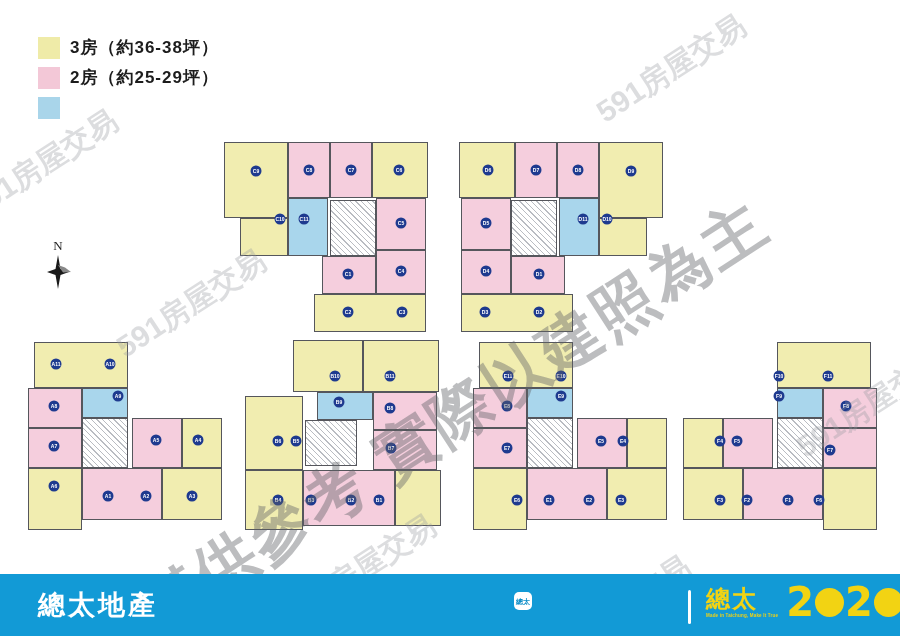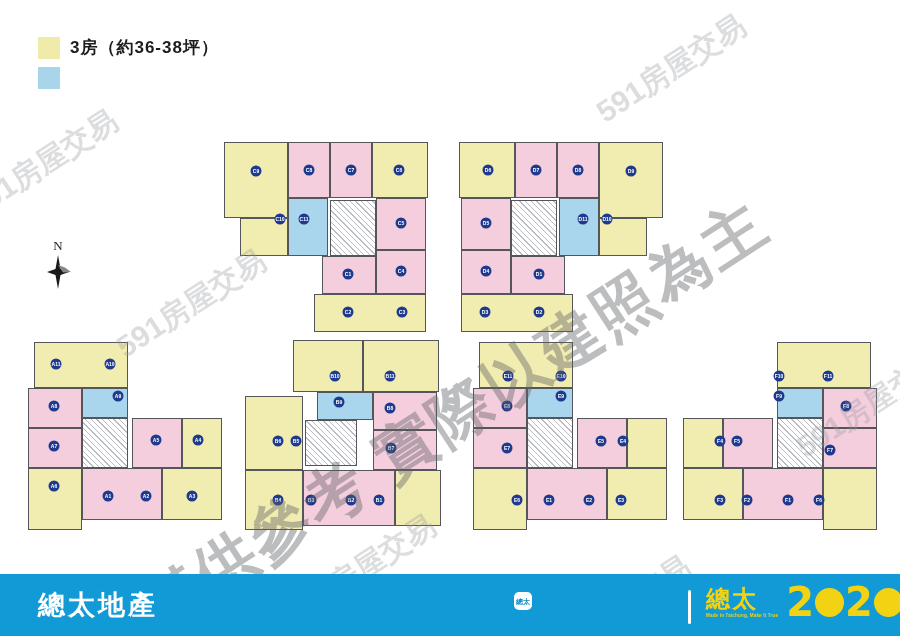--- a/index.html
+++ b/index.html
@@ -51,20 +51,24 @@
 </style>
 </head>
 <body>
 
 <div id="stage">
 
   <div class="legend">
     <div class="legend-row">
       <div class="legend-swatch" style="background-color: rgb(239, 235, 168);"></div>
       <div class="legend-label">3房（約36-38坪）</div>
+    </div>
+    <div class="legend-row">
+      <div class="legend-swatch" style="background-color: rgb(243, 200, 215);"></div>
+      <div class="legend-label">2房（約25-29坪）</div>
     </div>
     <div class="legend-row">
       <div class="legend-swatch" style="background-color: rgb(169, 213, 234);"></div>
     </div>
   </div>
 
   <div class="compass">
     <div class="compass-n">N</div>
     <svg class="compass-star" width="26" height="34" viewBox="0 0 26 34">
       <polygon points="13,0 15.5,14 24,17 15.5,20 13,34 10.5,20 2,17 10.5,14" fill="#1a1a1a"></polygon>

